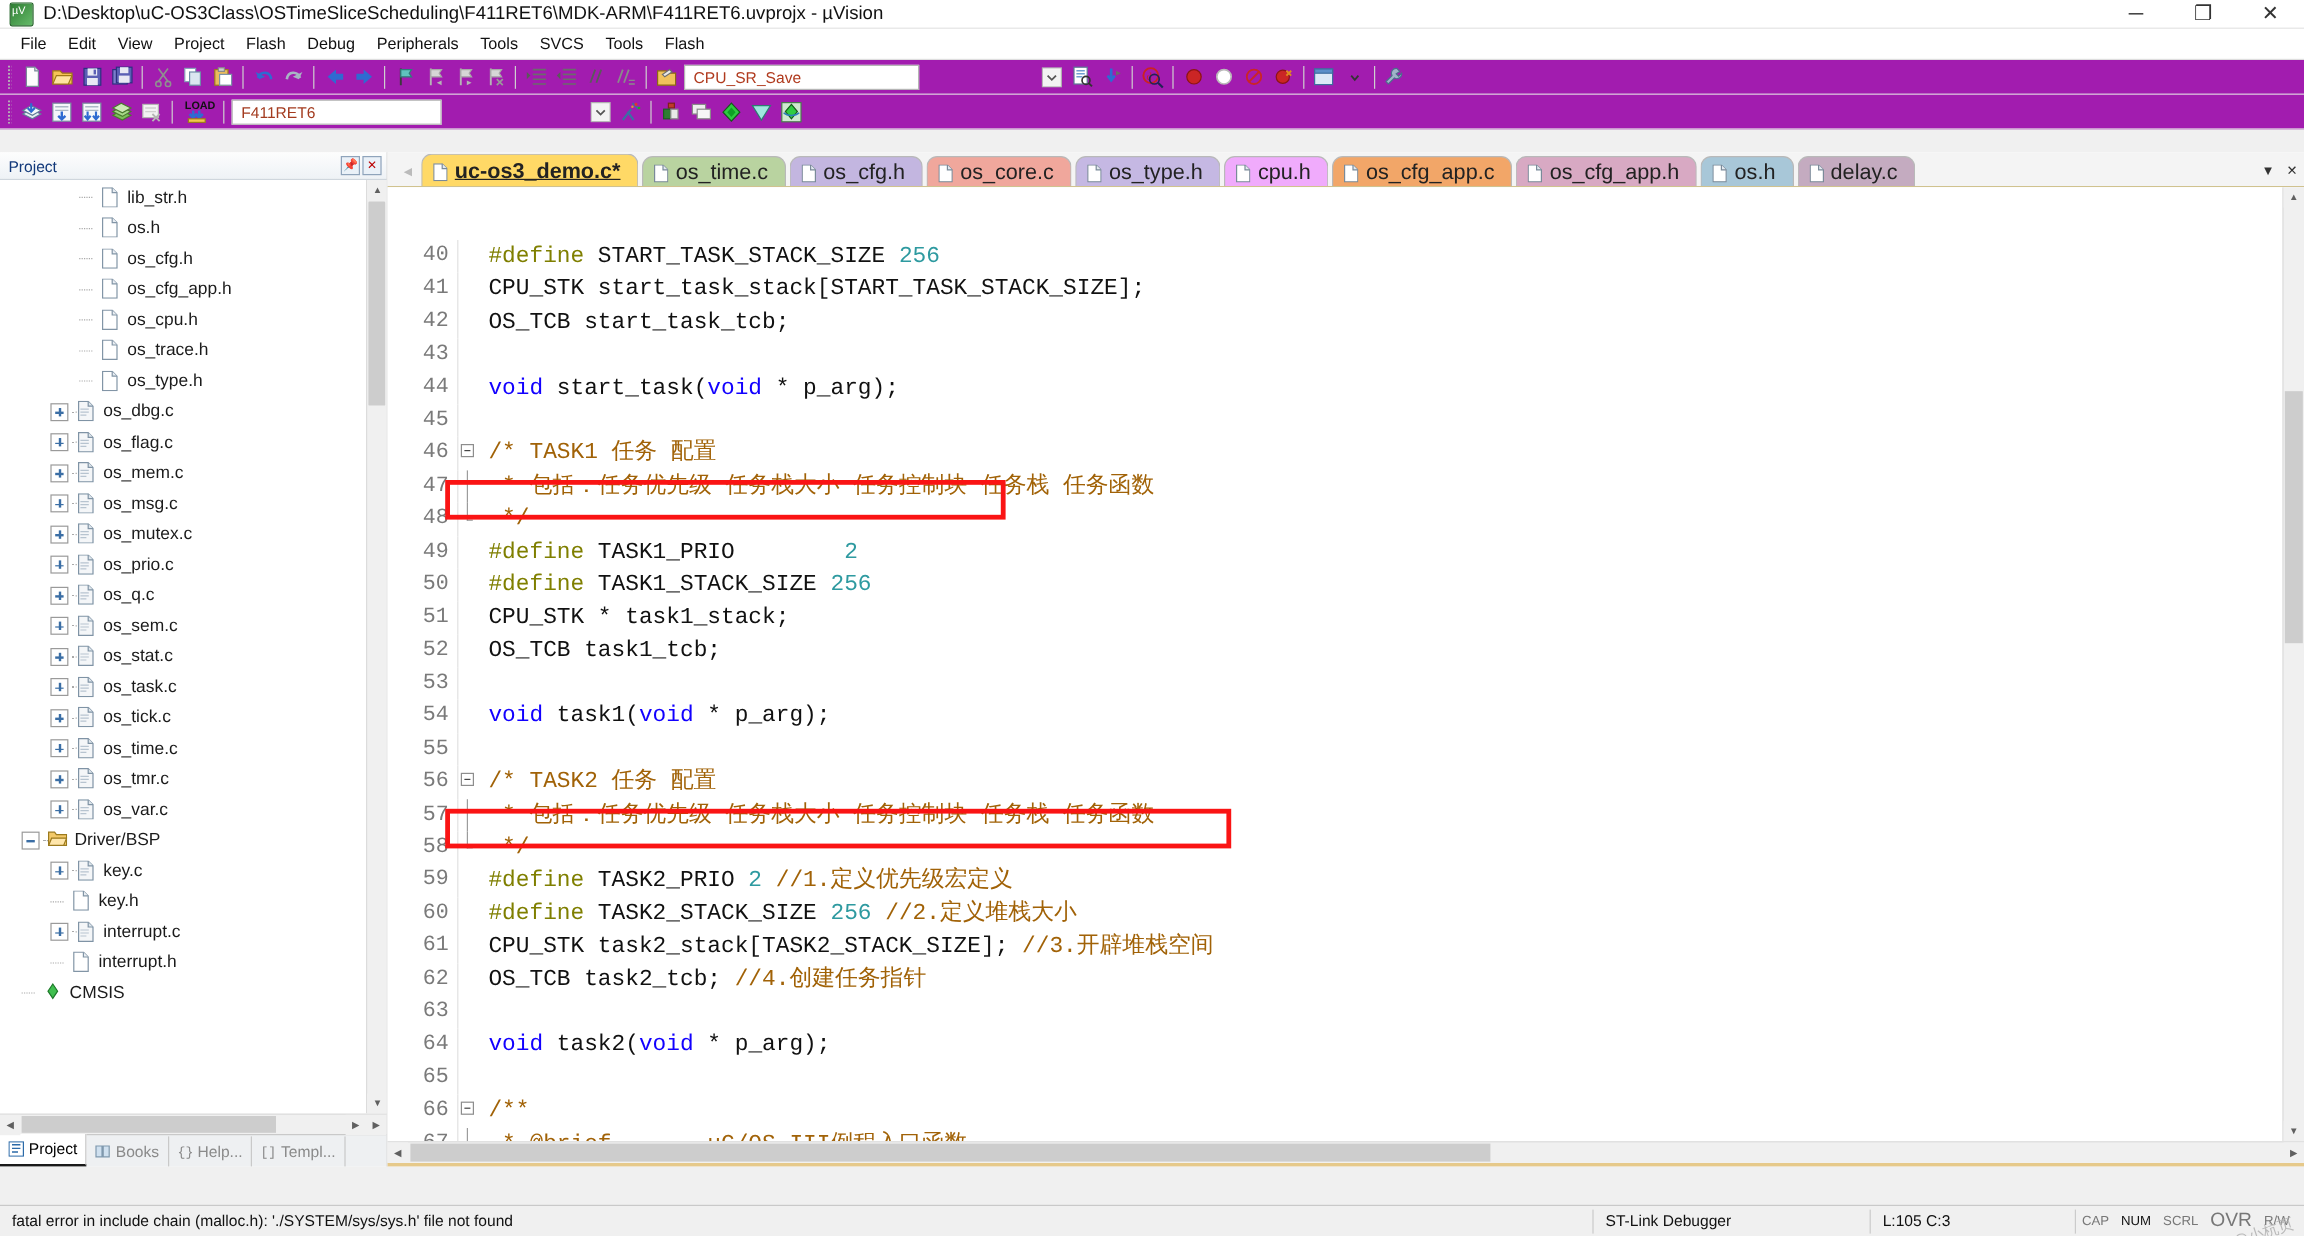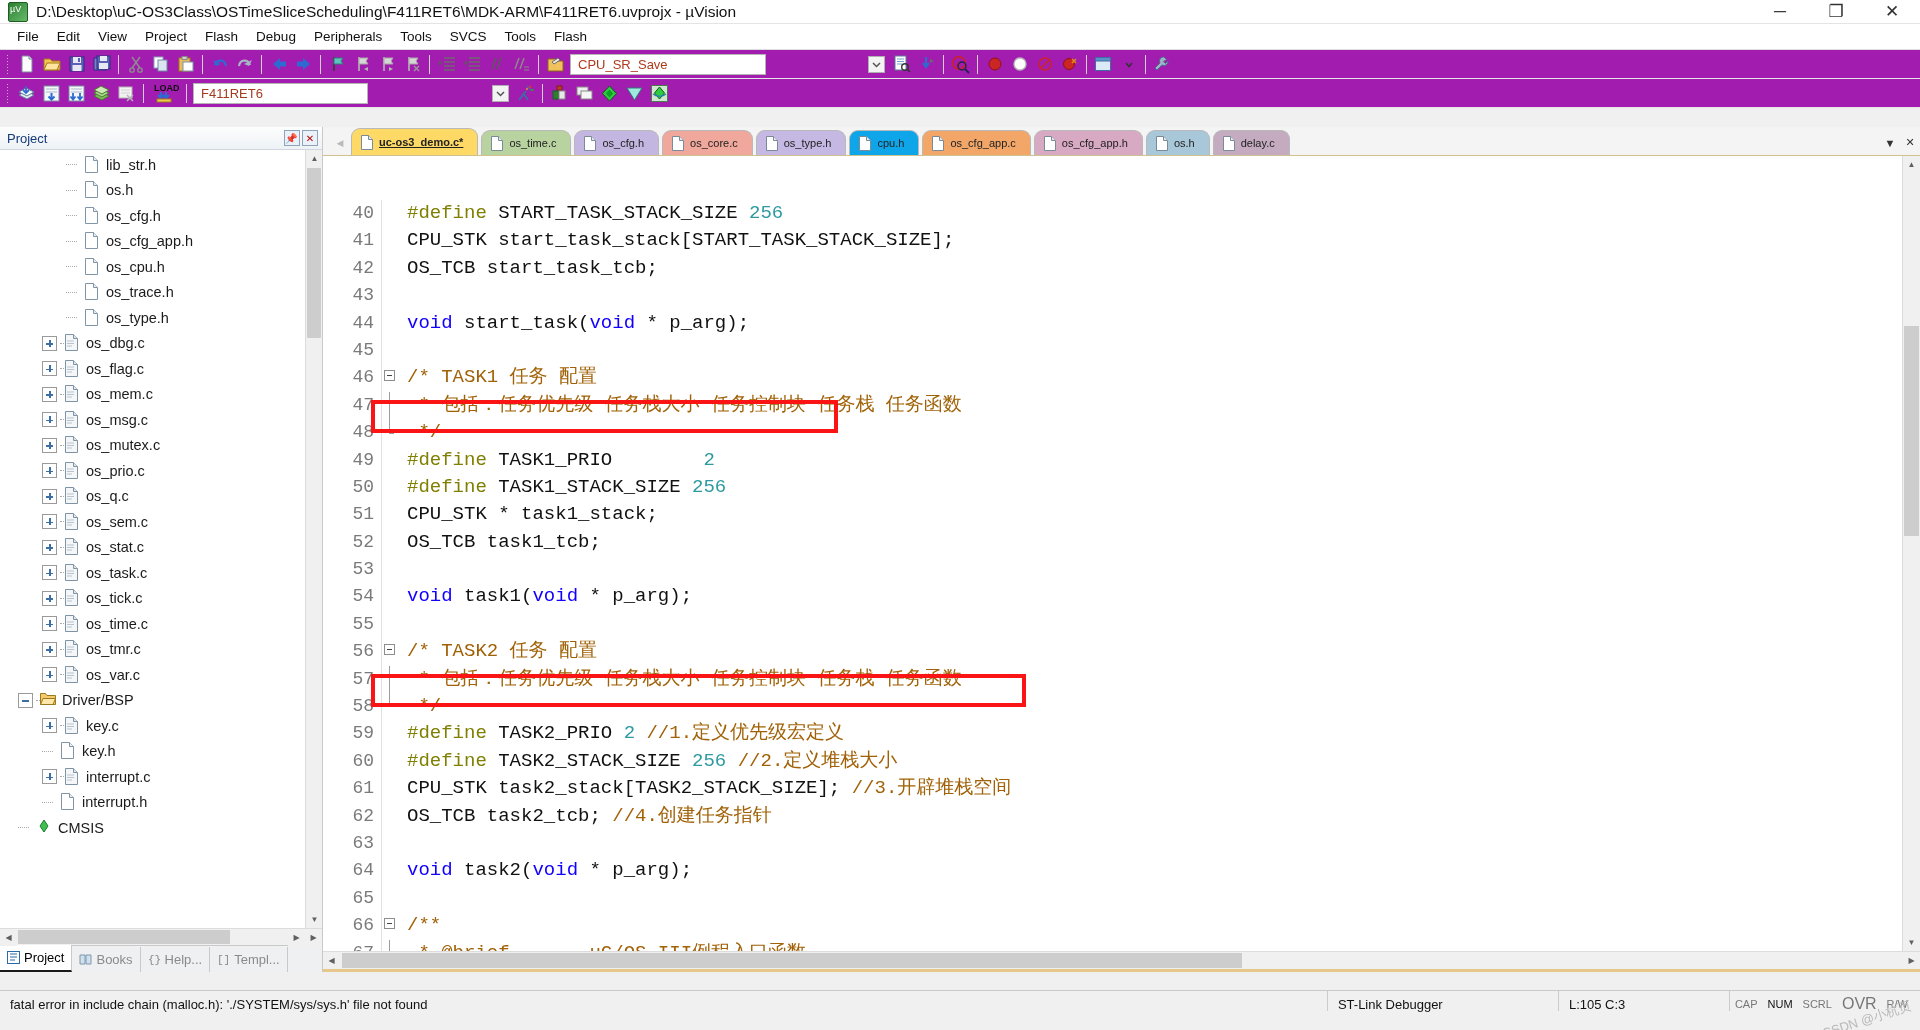--- a/index.html
+++ b/index.html
@@ -234,21 +234,21 @@
     background: #f4f4f4;
     display: flex; align-items: flex-end;
     padding-left: 8px;
     border-bottom: 1px solid #d0c28f;
     position: relative;
   }
   .etab {
     height: 25px;
     display:flex; align-items:center; gap:6px;
     padding: 0 14px 0 9px;
-    font-size: 11px;
+    font-size: 18px;
     color:#222;
     border: 1px solid #b9b9b9;
     border-bottom: none;
     border-radius: 9px 9px 0 0;
     margin-right: 3px;
     white-space: nowrap;
     font-family: "Liberation Sans", sans-serif;
   }
   .etab.active { height: 27px; font-weight: normal; }
   .etab.active .lbl { text-decoration: underline; font-weight:bold; }
@@ -328,24 +328,24 @@
     height: 18px; background:#f0f0f0; border-top:1px solid #dcdcdc;
     position:relative; display:flex; align-items:center;
   }
   #code-hthumb {
     position:absolute; left:19px; width: 900px; top:1px; bottom:1px; background:#cdcdcd;
   }
   #editor-bottom-border { height:3px; background:#e6c98a; }
 
   
   #statusbar {
-    position:absolute; left:0; right:0; bottom:14px; height:26px;
+    position:absolute; left:0; right:0; bottom:0; height:26px;
     background:#f0f0f0;
     border-top: 1px solid #c9c9c9;
-    display:flex; align-items:flex-start;
+    display:flex; align-items:center;
     font-size: 13px; color:#111;
   }
   .sb-cell { padding: 0 10px; height:26px; display:flex; align-items:center; white-space:nowrap;}
   .sb-sep { width:1px; height:20px; background:#cbcbcb; }
   .sb-grow { flex:1; }
   .sb-dim { color:#777; }
   #watermark {
     position:absolute; right: 6px; bottom: 2px;
     font-size: 13px; color:#b9b9b9;
     transform: rotate(-18deg);
@@ -1072,21 +1072,21 @@
               </svg></span>
             <span class="lbl">os_core.c</span>
           </div>
           <div class="etab" style="background: rgb(197, 184, 227);">
             <span class="docicon"><svg width="12" height="15" viewBox="0 0 12 15">
                 <path d="M0.5 0.5h7l4 4v10h-11z" fill="#fff" stroke="#7a8a99"></path>
                 <path d="M7.5 0.5v4h4" fill="#e4eaf0" stroke="#7a8a99"></path>
               </svg></span>
             <span class="lbl">os_type.h</span>
           </div>
-          <div class="etab" style="background: #0ea5e9;">
+          <div class="etab" style="background: #f0abfc;">
             <span class="docicon"><svg width="12" height="15" viewBox="0 0 12 15">
                 <path d="M0.5 0.5h7l4 4v10h-11z" fill="#fff" stroke="#7a8a99"></path>
                 <path d="M7.5 0.5v4h4" fill="#e4eaf0" stroke="#7a8a99"></path>
               </svg></span>
             <span class="lbl">cpu.h</span>
           </div>
           <div class="etab" style="background: rgb(242, 166, 104);">
             <span class="docicon"><svg width="12" height="15" viewBox="0 0 12 15">
                 <path d="M0.5 0.5h7l4 4v10h-11z" fill="#fff" stroke="#7a8a99"></path>
                 <path d="M7.5 0.5v4h4" fill="#e4eaf0" stroke="#7a8a99"></path>

